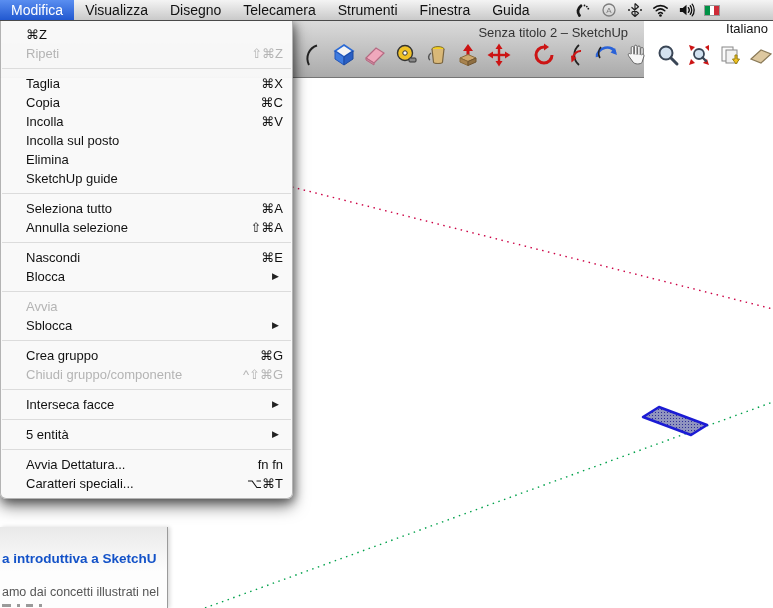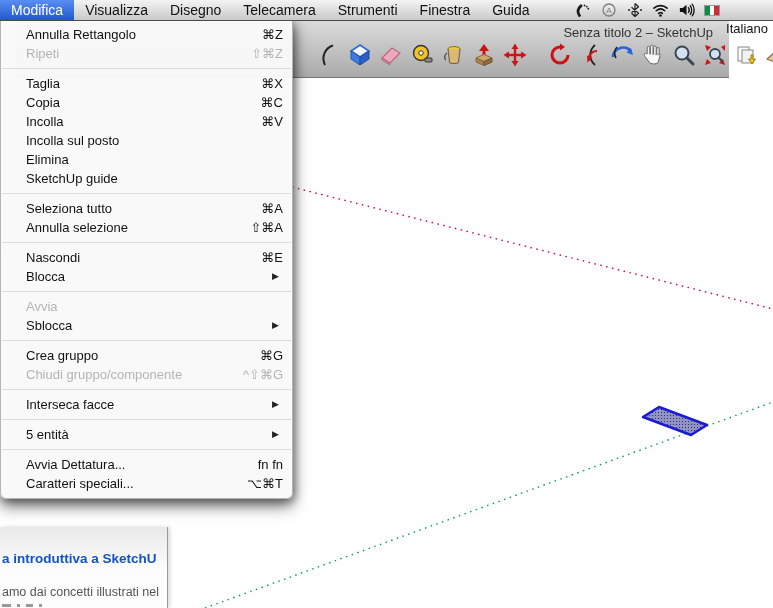--- a/index.html
+++ b/index.html
@@ -14,21 +14,21 @@
   .mb-left{display:flex;align-items:center;height:100%;padding-left:0;}
   .mb-item{padding:0 11px;height:100%;display:flex;align-items:center;white-space:nowrap;}
   .mb-item.selected{background:linear-gradient(#5a8ef0,#2158d0);color:#fff;}
   .mb-right{margin-left:auto;display:flex;align-items:center;height:100%;padding-right:5px;gap:9px;}
   .st-icon{display:flex;align-items:center;justify-content:center;width:17px;height:16px;}
   .flag{width:16px;height:11px;display:flex;border:1px solid #999;box-sizing:border-box;}
   .flag i{flex:1;}
   .lang{font-size:13px;color:#111;margin-left:-3px;margin-top:37px;}
 
   
-  .toolbar{position:absolute;left:16px;top:20px;width:713px;height:58px;z-index:2;
+  .toolbar{position:absolute;left:0;top:20px;width:644px;height:58px;z-index:2;
            background:linear-gradient(#dcdcdc,#aaaaaa);border-bottom:1px solid #757575;box-sizing:border-box;}
   .win-title{position:absolute;top:5px;right:16px;font-size:13px;color:#333;}
   .tb-icons{position:absolute;left:301px;top:22px;display:flex;gap:7px;}
   .tb-icon{width:24px;height:26px;display:flex;align-items:center;justify-content:center;}
   .tb-gap{margin-left:14px;}
 
   
   .draw-svg{position:absolute;left:0;top:0;z-index:1;}
 
   
@@ -199,21 +199,20 @@
     <div class="clip-line">
       <i style="width:9px"></i>
         <i style="width:3px"></i>
         <i style="width:7px"></i>
         <i style="width:3px"></i>
     </div>
   </div>
 
   <div class="dropdown" id="dropdown">
       <div class="menu-row">
-        <span class="lbl">Annulla Rettangolo</span>
         <span class="sc">⌘Z</span>
       </div>
       <div class="menu-row disabled">
         <span class="lbl">Ripeti</span>
         <span class="sc">⇧⌘Z</span>
       </div>
       <div class="menu-sep"></div>
       <div class="menu-row">
         <span class="lbl">Taglia</span>
         <span class="sc">⌘X</span>

